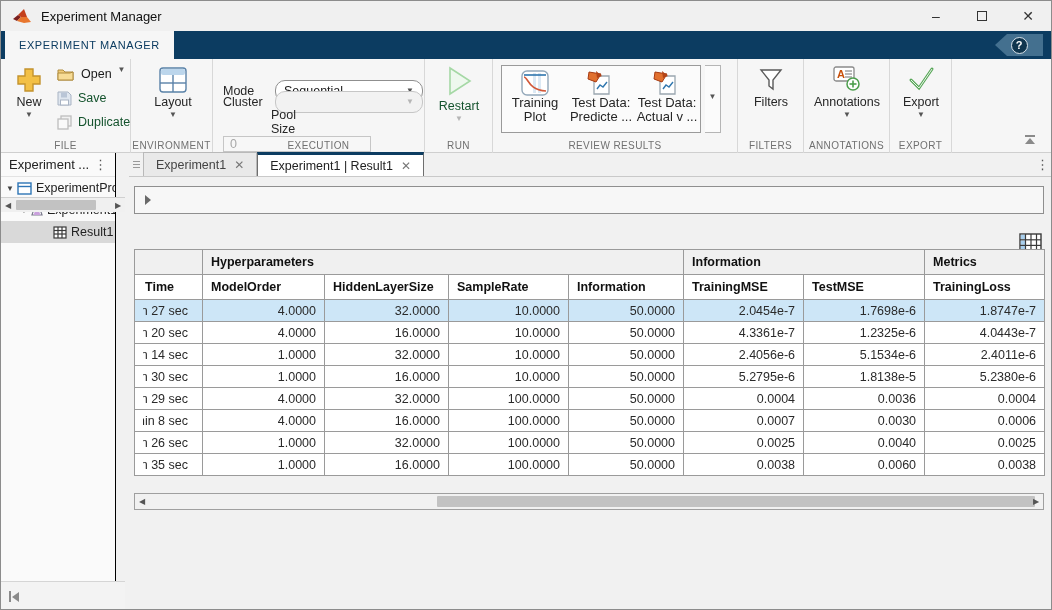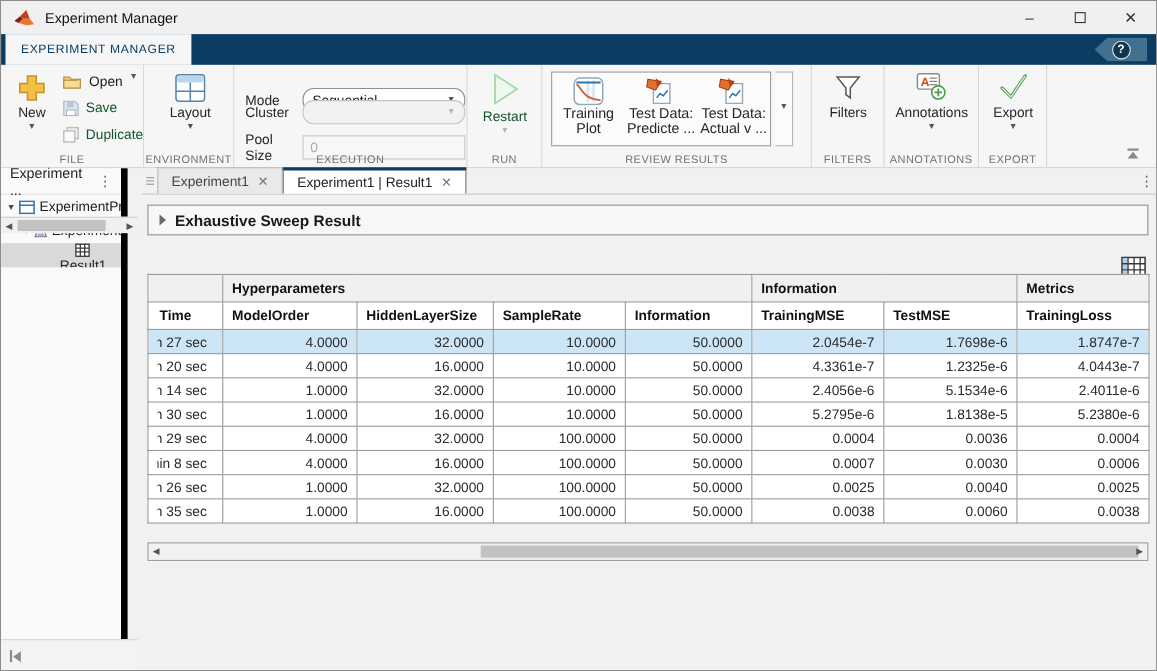--- a/index.html
+++ b/index.html
@@ -50,21 +50,21 @@
   .gal-drop { position:absolute; left:212px; top:6px; width:16px; height:68px; border:1px solid #b5b5b5; border-left:none; display:flex; align-items:flex-start; justify-content:center; padding-top:28px; background:#fbfbfb; }
 
   .ribbon-collapse { position:absolute; right:14px; bottom:6px; width:14px; height:11px; display:flex; flex-direction:column; align-items:center; }
   .ribbon-collapse .bar { width:10px; height:1.5px; background:#8a8a8a; margin-bottom:1px; }
   .ribbon-collapse .tri { width:0; height:0; border-left:5px solid transparent; border-right:5px solid transparent; border-bottom:6px solid #8a8a8a; }
 
   
   .main { position:absolute; left:0; top:152px; width:100%; height:458px; background:#f1f1f1; }
 
   
-  .browser { position:absolute; left:0; top:0; width:115px; height:458px; background:#fafafa; border-right:6px solid #000000; }
+  .browser { position:absolute; left:0; top:0; width:115px; height:458px; background:#fafafa; border-right:1px solid #000000; }
   .browser-header { height:24px; display:flex; align-items:center; justify-content:space-between; padding:0 4px 0 8px; font-size:13px; color:#222; border-bottom:1px solid #e3e3e3; }
   .dots { color:#555; font-size:13px; padding:0 4px; }
   .tree-row { height:22px; display:flex; align-items:center; font-size:12.5px; color:#222; white-space:nowrap; overflow:hidden; }
   .tree-row.selected { background:#d9d9d9; }
   .tw { display:inline-block; width:10px; font-size:8px; color:#444; text-align:center; flex:none; }
   .tree-icon { flex:none; margin:0 4px 0 2px; }
   .browser-hscroll { position:absolute; left:0; bottom:46px; width:124px; height:15px; background:#f0f0f0; border-top:1px solid #d0d0d0; }
   .browser-collapse { position:absolute; left:0; bottom:0; width:124px; height:30px; border-top:1px solid #d5d5d5; background:#f3f3f3; display:flex; align-items:center; padding-left:8px; }
   .collapse-glyph { display:flex; align-items:center; color:#8a8a8a; }
   .collapse-glyph .bar { width:2px; height:11px; background:#8a8a8a; margin-right:1px; }
@@ -202,21 +202,21 @@
           <span class="caret">▼</span>
         </div>
       </div>
       <div class="exec-row" style="top:32px;">
         <span class="lbl">Cluster</span>
         <div class="combo dis">
           <span></span>
           <span class="caret dis">▼</span>
         </div>
       </div>
-      <div class="exec-row" style="top:64px;">
+      <div class="exec-row" style="top:49px;flex-direction:column;">
         <span class="lbl">Pool Size</span>
         <input class="textfield" readonly="" value="0" style="">
       </div>
       <div class="section-label">EXECUTION</div>
     </div>
 
     <div class="section" style="left:424px;width:68px;">
       <div class="btn-big" style="position:absolute;left:8px;top:6px;width:52px;">
         <svg width="30" height="32" viewBox="0 0 30 32">
           <polygon points="6,3 26,16 6,29" fill="#eef8ee" stroke="#a5d8a5" stroke-width="1.6"></polygon>
@@ -329,21 +329,21 @@
         <span>ExperimentProje</span>
       </div>
       <div class="tree-row" style="padding-left:18px;">
         <span class="tw">▼</span>
         <svg class="tree-icon" width="12" height="14" viewBox="0 0 12 14">
           <path d="M3 1 h6 v5 l2 6 h-10 l2 -6 z" fill="#fff" stroke="#7a7a8c" stroke-width="1.2"></path>
           <path d="M3.6 9 h4.8 l1 3 h-6.8 z" fill="#c9a0dc"></path>
         </svg>
         <span>Experiment1</span>
       </div>
-      <div class="tree-row selected" style="padding-left:40px;flex-direction:column;">
+      <div class="tree-row selected" style="padding-left:40px;">
         <span class="tw"></span>
         <svg class="tree-icon" width="14" height="13" viewBox="0 0 14 13">
           <rect x="1" y="1" width="12" height="11" fill="#fff" stroke="#3a3a3a" stroke-width="1.2"></rect>
           <line x1="1" y1="4.5" x2="13" y2="4.5" stroke="#3a3a3a" stroke-width="1.2"></line>
           <line x1="1" y1="8" x2="13" y2="8" stroke="#3a3a3a" stroke-width="1.2"></line>
           <line x1="5" y1="1" x2="5" y2="12" stroke="#3a3a3a" stroke-width="1.2"></line>
           <line x1="9" y1="1" x2="9" y2="12" stroke="#3a3a3a" stroke-width="1.2"></line>
         </svg>
         <span>Result1</span>
       </div>
@@ -373,21 +373,20 @@
       </div>
       <div class="tab active">
         <span>Experiment1 | Result1</span>
         <span class="x">✕</span>
       </div>
       <span class="dots">⋮</span>
     </div>
 
     <div class="result-header">
       <div class="arrow"></div>
-      <span class="txt">Exhaustive Sweep Result</span>
     </div>
 
     <svg class="col-chooser" viewBox="0 0 23 23">
       <rect x="1" y="1" width="21" height="21" fill="#fff" stroke="#3a3a3a" stroke-width="1.4"></rect>
       <rect x="1.8" y="1.8" width="4.4" height="4.4" fill="#a8cfee"></rect>
       <rect x="1.8" y="7.4" width="4.4" height="4.4" fill="#a8cfee"></rect>
       <rect x="1.8" y="13" width="4.4" height="4.4" fill="#a8cfee"></rect>
       <rect x="1.8" y="18.2" width="4.4" height="3" fill="#a8cfee"></rect>
       <line x1="6.5" y1="1" x2="6.5" y2="22" stroke="#3a3a3a" stroke-width="1.2"></line>
       <line x1="12" y1="1" x2="12" y2="22" stroke="#3a3a3a" stroke-width="1.2"></line>

